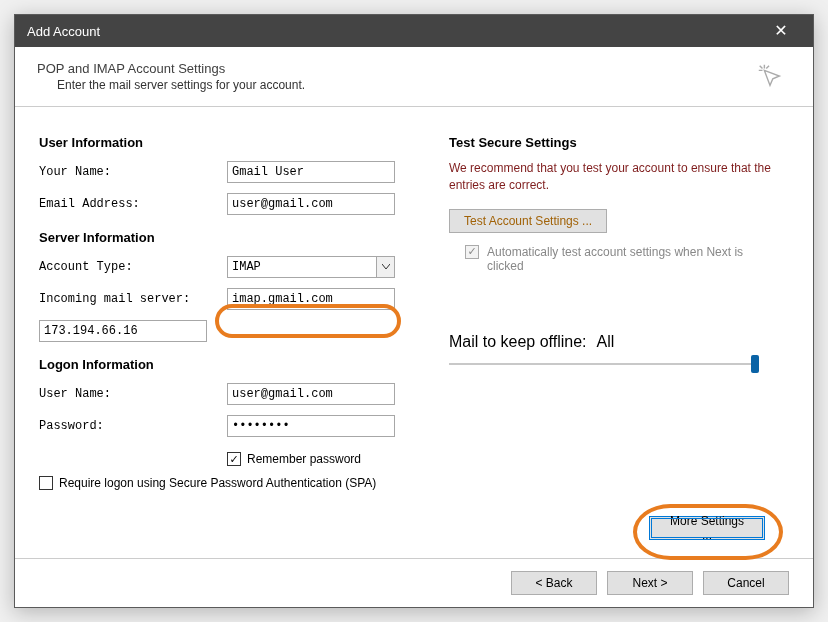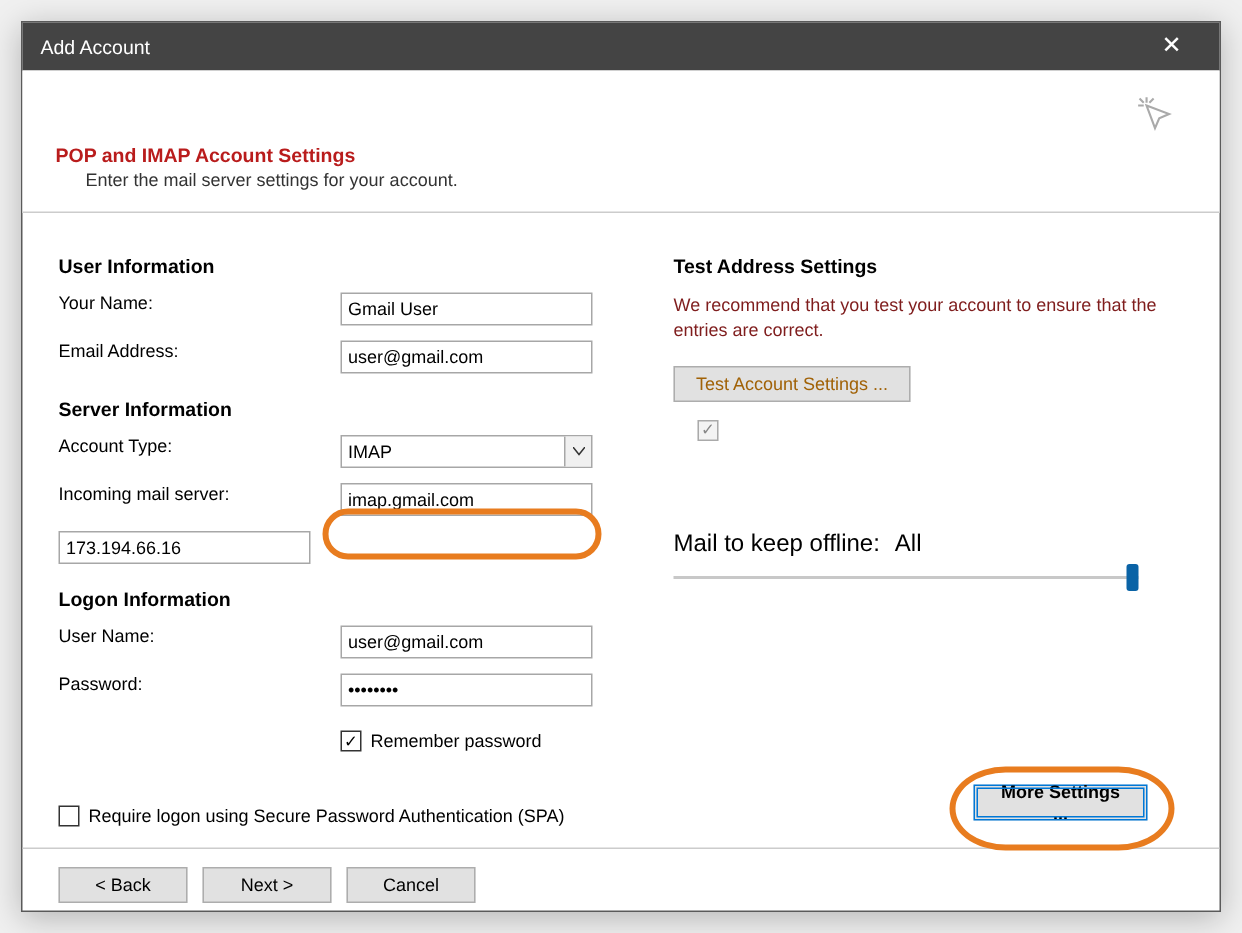--- a/index.html
+++ b/index.html
@@ -41,42 +41,44 @@
     }
     .wizard-header {
       padding: 14px 22px 14px 22px;
       border-bottom: 1px solid #ccc;
       display: flex;
       align-items: flex-start;
       background: #fff;
       position: relative;
     }
     .wizard-header .whtext { flex: 1; }
-    .wizard-header h2 { font-size: 13px; font-weight: bold; color: #b91c1c; margin-bottom: 2px; margin-top: 35px; }
+    .wizard-header h2 { font-size: 13px; font-weight: normal; color: #404040; margin-bottom: 2px; }
     .wizard-header .sub { font-size: 12px; color: #333; padding-left: 20px; }
     .cursor-icon {
       width: 30px; height: 30px;
       color: #aaa;
       margin-right: 6px;
     }
     .content {
       flex: 1;
       display: flex;
       padding: 22px 24px 8px 24px;
       gap: 18px;
       position: relative;
     }
     .col { display: flex; flex-direction: column; }
     .col.left { width: 392px; }
     .col.right { flex: 1; }
     .section-title { font-weight: bold; font-size: 13px; margin: 6px 0 10px 0; }
     .field-row {
       display: flex;
+      align-items: center;
       margin-bottom: 8px;
       height: 24px;
+      font-family: Liberation Mono, monospace;
     }
     .field-row label {
       width: 188px;
       font-size: 12px;
       color: #000;
     }
     .field-row input[type="text"],
     .field-row input[type="password"] {
       width: 168px;
       height: 22px;
@@ -164,20 +166,21 @@
       position: absolute;
       right: 0; top: 0;
       width: 8px; height: 18px;
       background: #0a63a6;
       border-radius: 2px;
     }
     .footer {
       border-top: 1px solid #ccc;
       padding: 12px 24px;
       display: flex;
+      justify-content: flex-end;
       gap: 10px;
     }
     .footer .btn { width: 86px; }
     .more-settings-wrap {
       position: absolute;
       right: 24px;
       bottom: 10px;
     }
     .highlight-oval {
       position: absolute;
@@ -253,49 +256,50 @@
       <div class="field-row">
         <label>Password:</label>
         <input type="password" value="********" style="">
       </div>
 
       <div class="checkbox-row indented">
         <span class="cb">✓</span>
         <span>Remember password</span>
       </div>
 
-      <div class="checkbox-row" style="margin-top:30px;">
+      <div class="checkbox-row" style="margin-top:4px;">
         <span class="cb"></span>
         <span>Require logon using Secure Password Authentication (SPA)</span>
       </div>
     </div>
 
     <div class="col right" style="position:relative;">
-      <div class="section-title">Test Address Settings</div>
+      <div class="section-title">Test Secure Settings</div>
       <div class="right-text">We recommend that you test your account to ensure that the entries are correct.</div>
 
       <div>
         <button class="btn disabled">Test Account Settings ...</button>
       </div>
 
       <div class="auto-cb-row">
         <span class="cb disabled">✓</span>
+        <span style="max-width:280px;">Automatically test account settings when Next is clicked</span>
       </div>
 
       <div class="slider-row">
         <span>Mail to keep offline:</span>
         <span>All</span>
       </div>
       <div class="slider-track">
         <div class="slider-line"></div>
         <div class="slider-thumb"></div>
       </div>
 
       <div class="more-settings-wrap">
-        <button class="btn focus" style="width:116px;font-weight:bold;">More Settings ...</button>
+        <button class="btn focus" style="width:116px;">More Settings ...</button>
       </div>
 
       <div class="highlight-oval hl2"></div>
     </div>
 
     <div class="highlight-oval hl1"></div>
   </div>
 
   <div class="footer">
     <button class="btn">&lt; Back</button>

